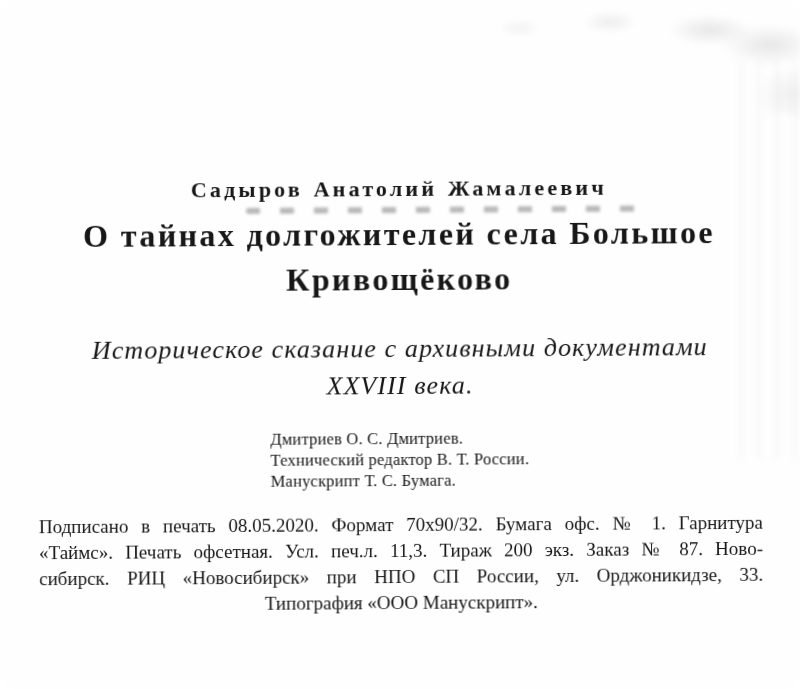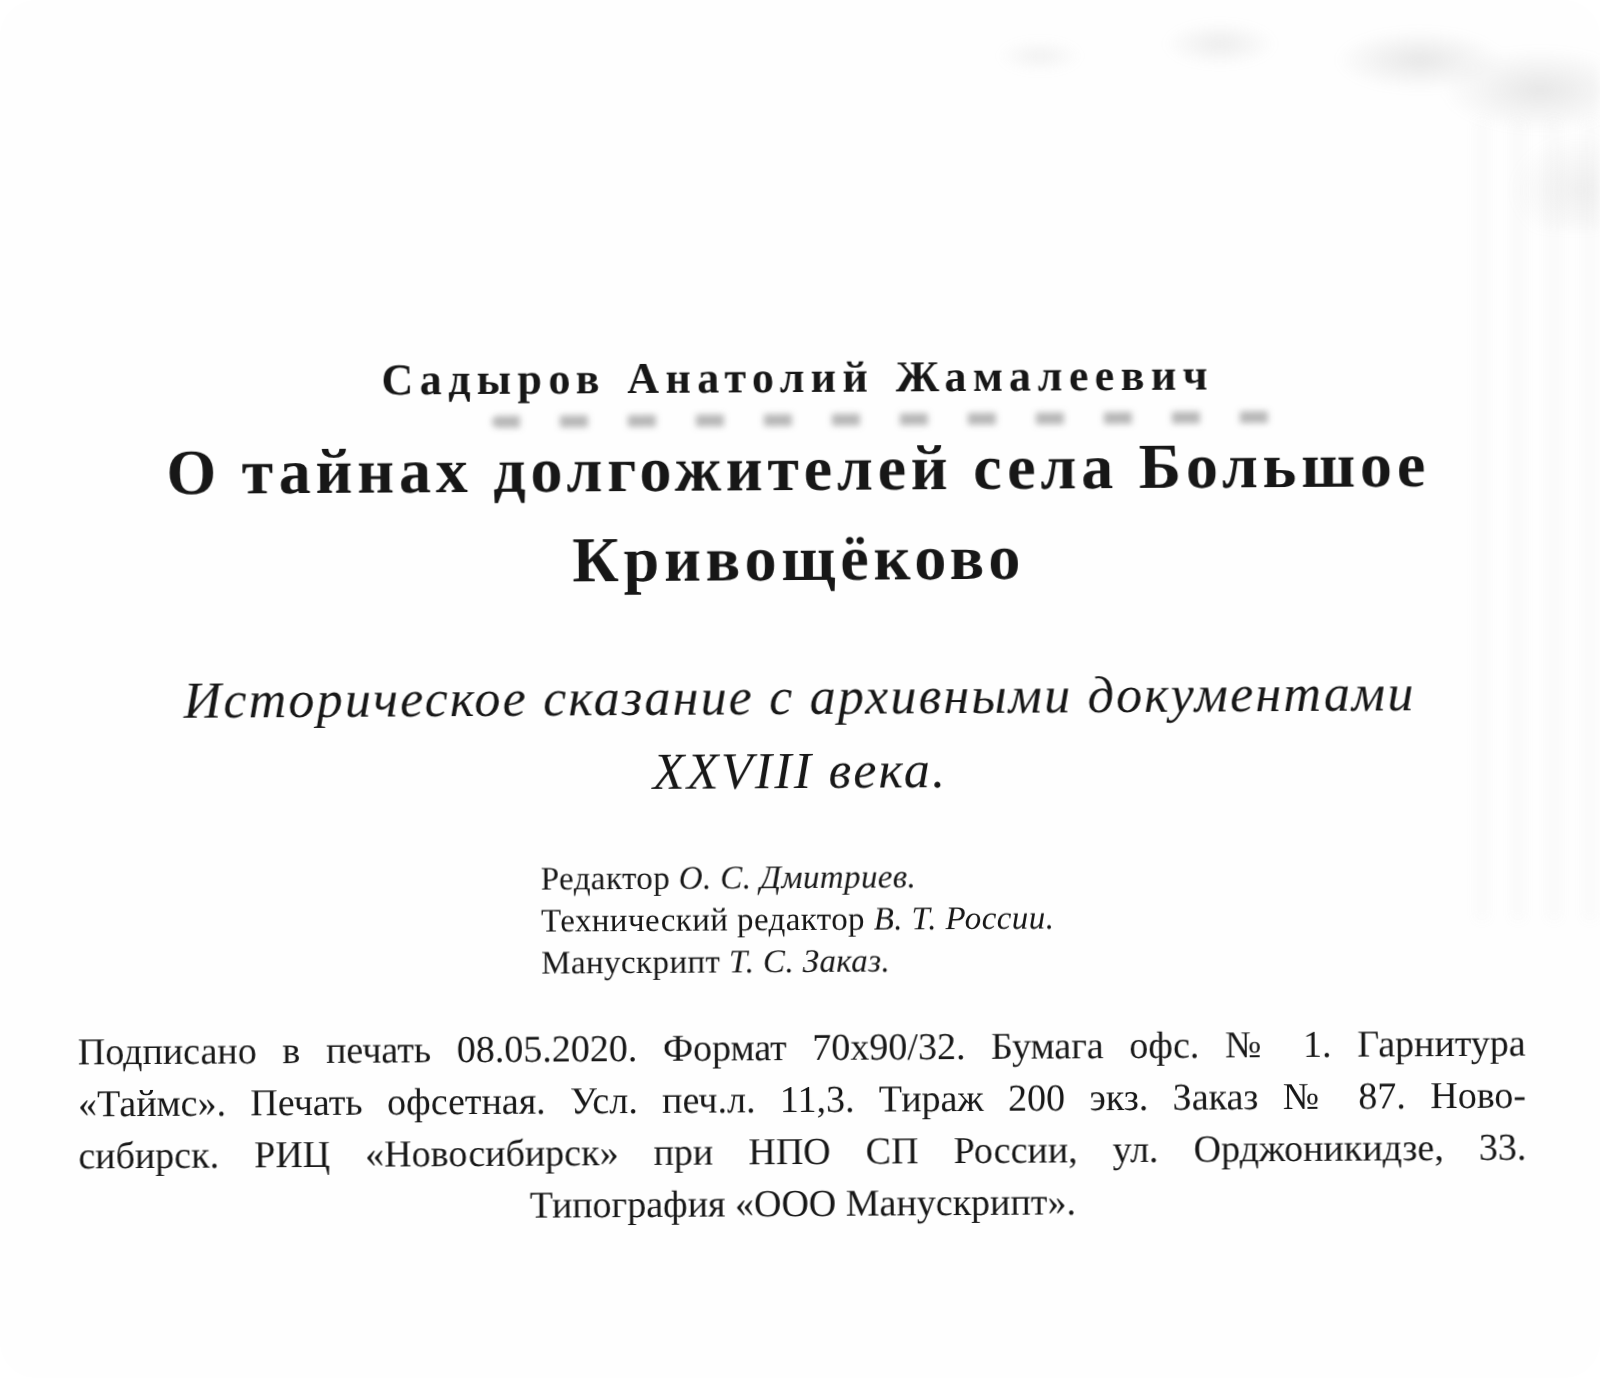--- a/index.html
+++ b/index.html
@@ -63,21 +63,21 @@
   }
   .credits {
     position: absolute;
     top: 428px;
     left: 270px;
     font-size: 16.5px;
     line-height: 21px;
     letter-spacing: 0.2px;
     white-space: nowrap;
   }
-  .credit-name { font-style: italic; }
+  .credit-name { }
   .imprint {
     position: absolute;
     top: 512px;
     left: 38px;
     width: 724px;
     font-size: 19px;
     line-height: 26px;
   }
   .imprint .just {
     text-align: justify;
@@ -135,27 +135,27 @@
       <div>Кривощёково</div>
     </div>
 
     <div class="subtitle">
       <div>Историческое сказание с архивными документами</div>
       <div>XXVIII  века.</div>
     </div>
 
     <div class="credits">
       <div class="credit-line">
-        <span class="credit-role">Редактор </span><span class="credit-name">О. С. Дмитриев.</span>
+        <span class="credit-role">Дмитриев </span><span class="credit-name">О. С. Дмитриев.</span>
       </div>
       <div class="credit-line">
         <span class="credit-role">Технический редактор </span><span class="credit-name">В. Т. России.</span>
       </div>
       <div class="credit-line">
-        <span class="credit-role">Манускрипт </span><span class="credit-name">Т. С. Заказ.</span>
+        <span class="credit-role">Манускрипт </span><span class="credit-name">Т. С. Бумага.</span>
       </div>
     </div>
 
     <div class="imprint">
       <div class="just">Подписано в печать 08.05.2020. Формат 70х90/32. Бумага офс. № 1. Гарнитура</div>
       <div class="just">«Таймс». Печать офсетная. Усл. печ.л. 11,3. Тираж 200 экз. Заказ № 87. Ново-</div>
       <div class="just">сибирск. РИЦ «Новосибирск» при НПО СП России, ул. Орджоникидзе, 33.</div>
       <div class="center">Типография «ООО Манускрипт».</div>
     </div>
 

